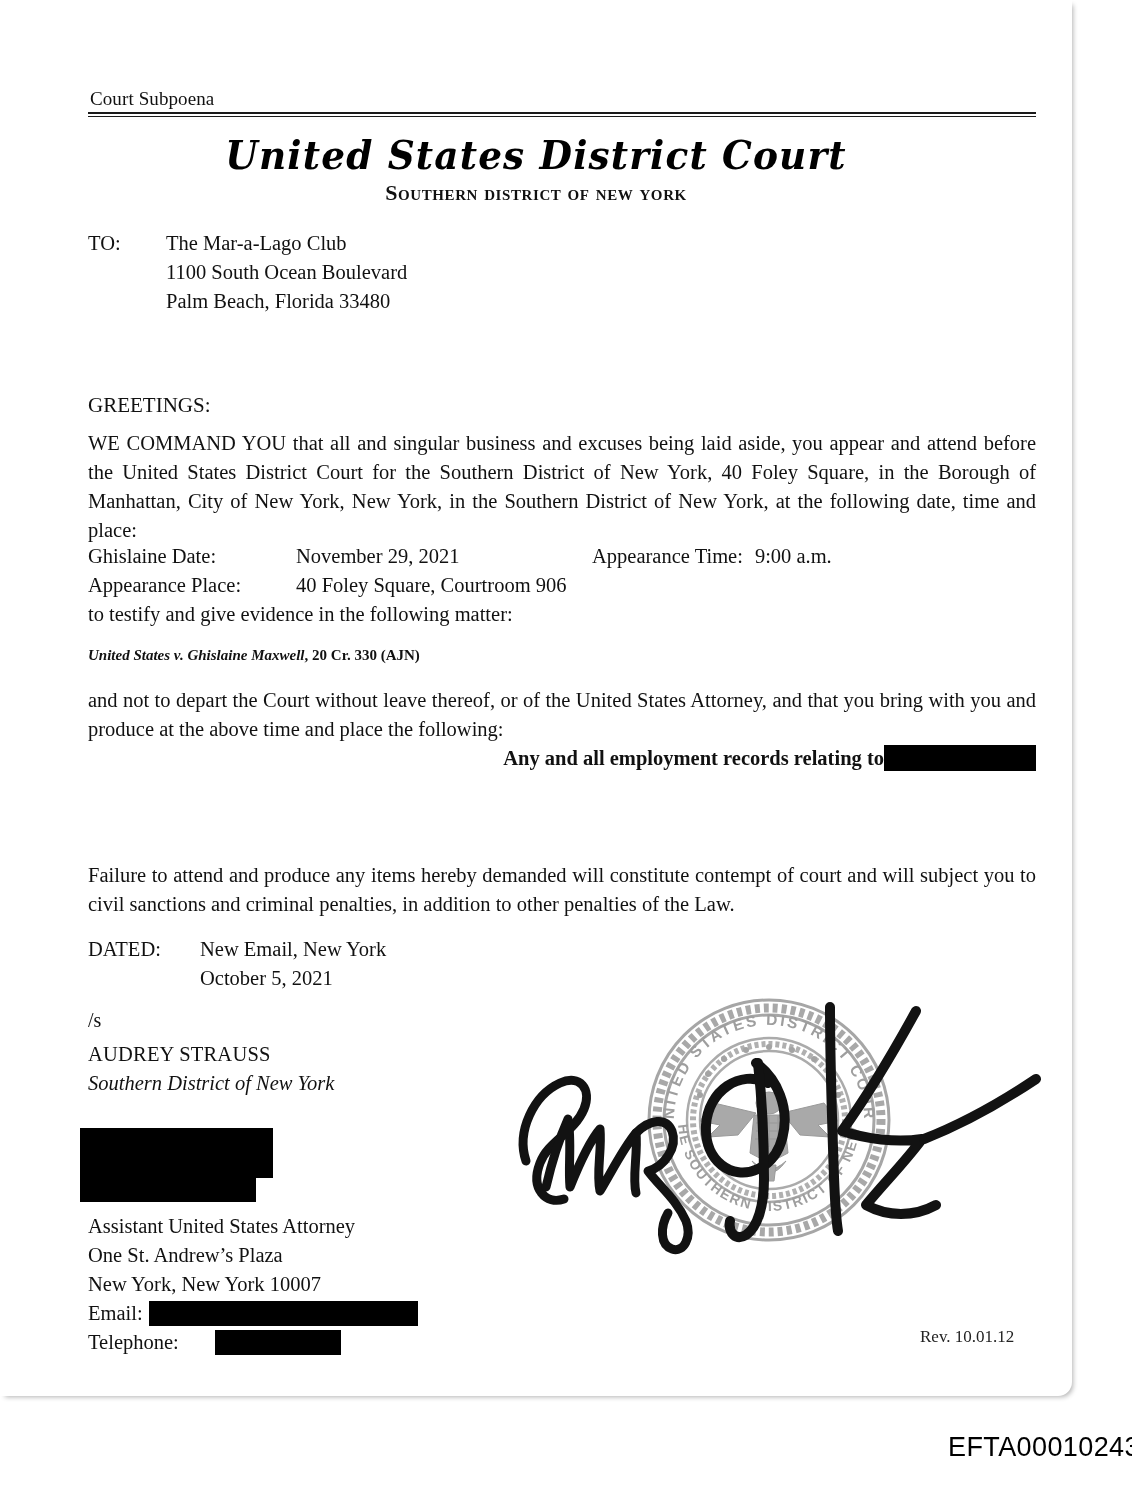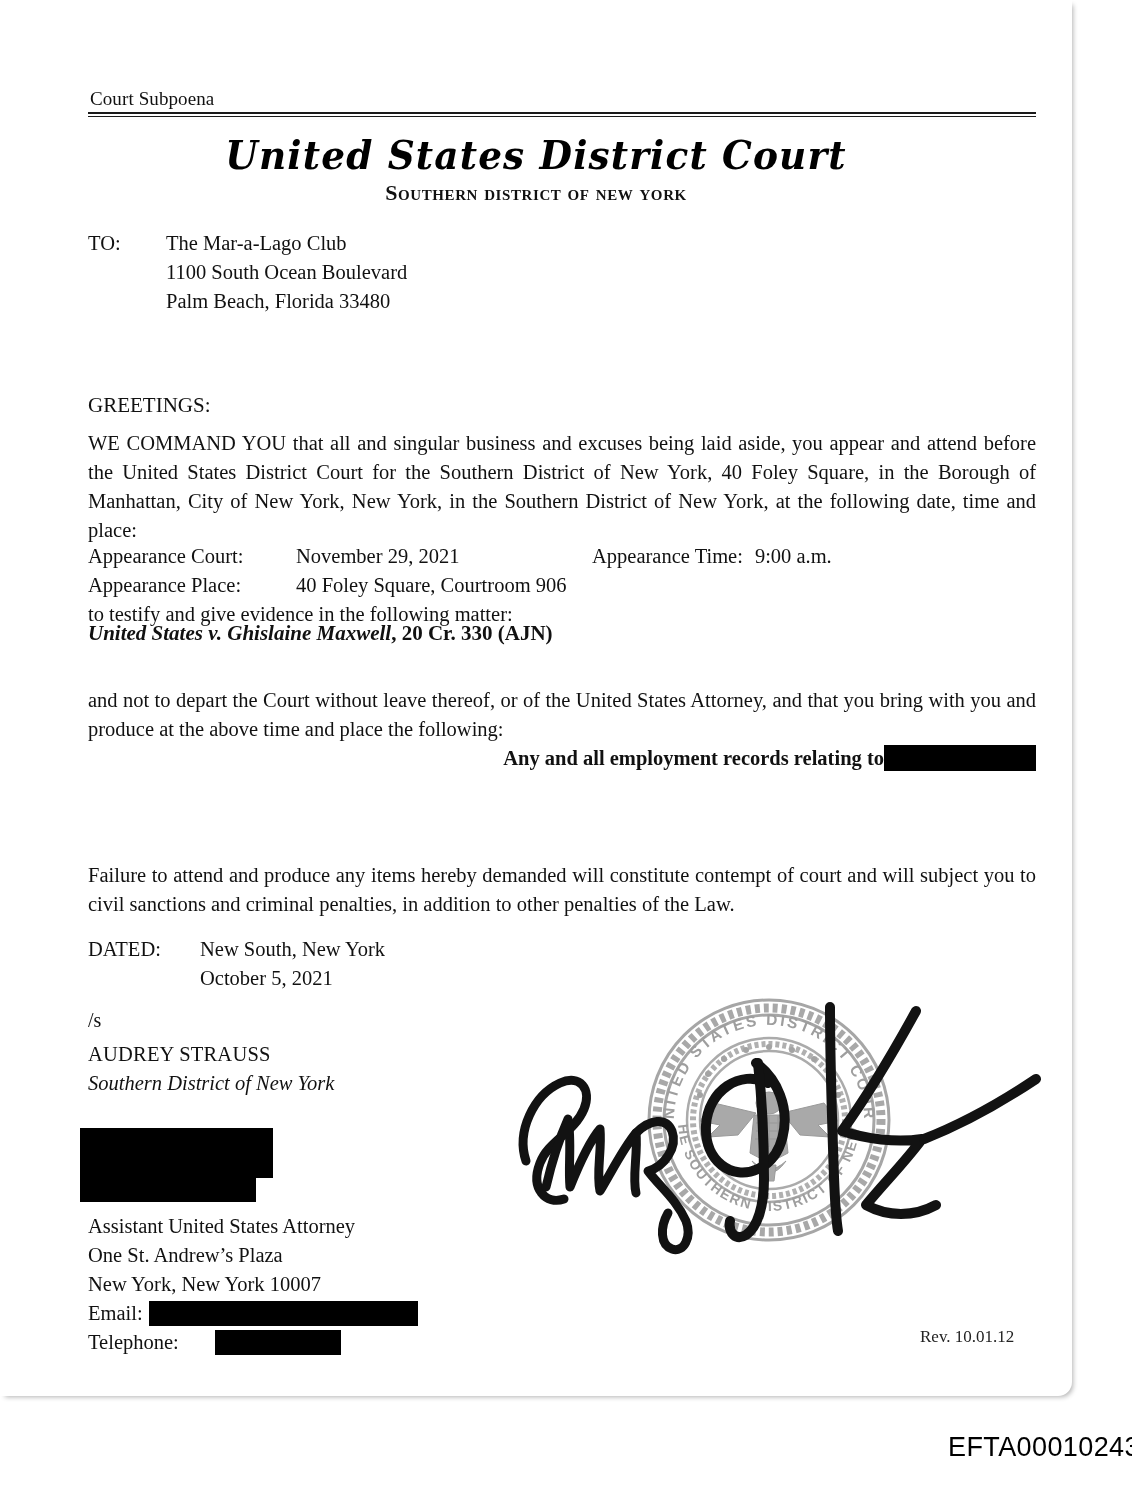--- a/index.html
+++ b/index.html
@@ -104,22 +104,22 @@
 
   .appearance { top: 542px; }
   .appearance .ap-row { display: flex; align-items: baseline; }
   .appearance .ap-k { width: 208px; flex: none; }
   .appearance .ap-v1 { width: 296px; flex: none; }
   .appearance .ap-k2 { flex: none; padding-right: 12px; }
   .appearance .ap-v2 { flex: none; }
   .appearance .ap-testify { display: block; }
 
   .caption {
-    top: 619px;
-    font-size: 21px;
+    top: 641px;
+    font-size: 15px;
     font-weight: 700;
   }
   .caption .v-case { font-style: italic; }
 
   .produce {
     top: 686px;
     text-align: justify;
   }
   .produce .demand-line {
     text-align: right;
@@ -250,21 +250,21 @@
   <div class="addr-line">1100 South Ocean Boulevard</div>
   <div class="addr-line">Palm Beach, Florida 33480</div>
 </div>
 
 <div class="body-text greetings">GREETINGS:</div>
 
 <div class="body-text command">WE COMMAND YOU that all and singular business and excuses being laid aside, you appear and attend before the United States District Court for the Southern District of New York, 40 Foley Square, in the Borough of Manhattan, City of New York, New York, in the Southern District of New York, at the following date, time and place:</div>
 
 <div class="body-text appearance">
   <div class="ap-row">
-    <span class="ap-k">Appearance Court:</span>
+    <span class="ap-k">Ghislaine Date:</span>
     <span class="ap-v1">November 29, 2021</span>
     <span class="ap-k2">Appearance Time:</span>
     <span class="ap-v2">9:00 a.m.</span>
   </div>
   <div class="ap-row">
     <span class="ap-k">Appearance Place:</span>
     <span class="ap-v1" style="width:auto">40 Foley Square, Courtroom 906</span>
   </div>
   <div class="ap-testify">to testify and give evidence in the following matter:</div>
 </div>
@@ -278,21 +278,21 @@
   <div class="demand-line">
     <span>Any and all employment records relating to</span><span class="redact redact-demand"></span>
   </div>
 </div>
 
 <div class="body-text failure">Failure to attend and produce any items hereby demanded will constitute contempt of court and will subject you to civil sanctions and criminal penalties, in addition to other penalties of the Law.</div>
 
 <div class="body-text dated">
   <div class="d-row">
     <span class="d-k">DATED:</span>
-    <span>New South, New York</span>
+    <span>New Email, New York</span>
   </div>
   <div class="d-row">
     <span class="d-k"></span>
     <span>October 5, 2021</span>
   </div>
 </div>
 
 <div class="body-text sig-slash">/s</div>
 
 <div class="body-text sig-block" style="position:absolute">

